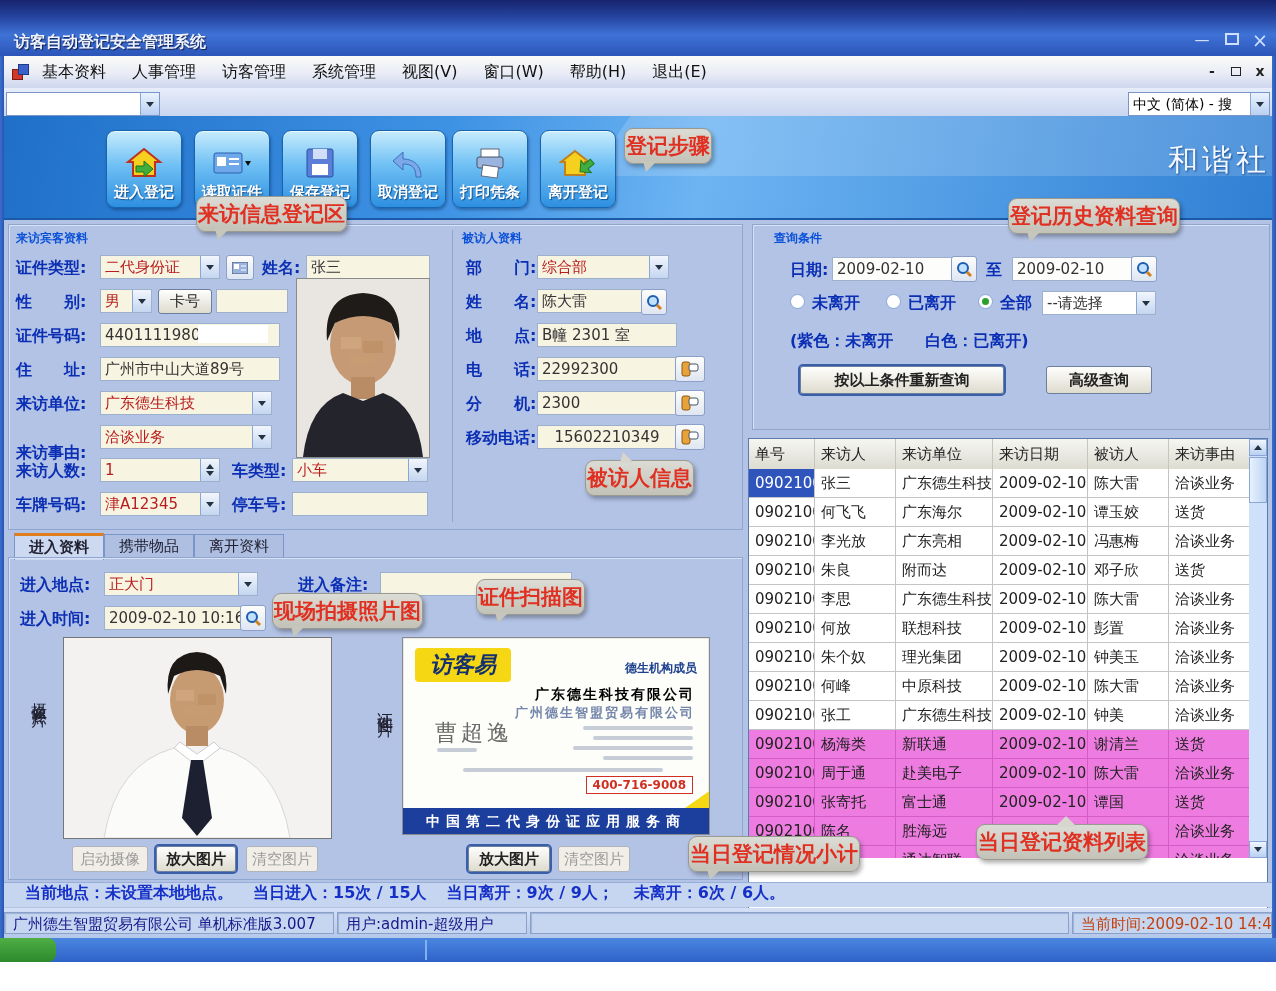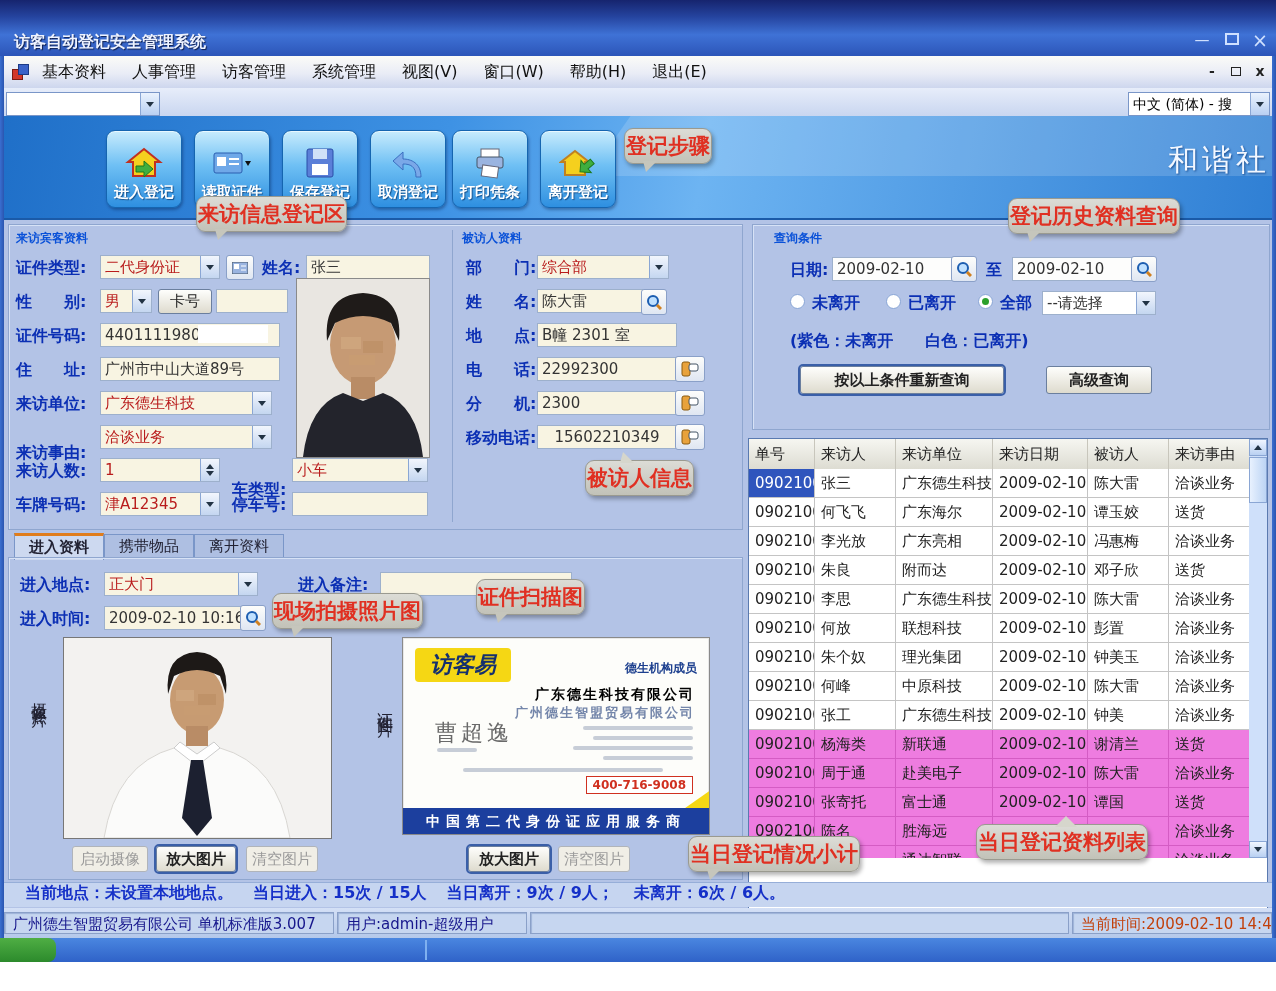--- a/index.html
+++ b/index.html
@@ -269,21 +269,21 @@
   </div>
 
   <div class="abs lbl" style="left:16px;top:461px;">来访人数:</div>
   <div class="abs combo dis" style="left:100px;top:458px;width:118px;">
     <span class="val">1</span>
     <span class="dd-btn" style="flex-direction:column;gap:2px;">
         <span class="tri-up"></span>
         <span class="tri-down"></span>
       </span>
   </div>
-  <div class="abs lbl" style="left:232px;top:461px;margin-top:19px;">车类型:</div>
+  <div class="abs lbl" style="left:232px;top:461px;">车类型:</div>
   <div class="abs combo dis" style="left:292px;top:458px;width:134px;">
     <span class="val">小车</span>
     <span class="dd-btn">
         <span class="tri-down"></span>
       </span>
   </div>
 
   <div class="abs lbl" style="left:16px;top:495px;">车牌号码:</div>
   <div class="abs combo dis" style="left:100px;top:492px;width:118px;">
     <span class="val">津A12345</span>

